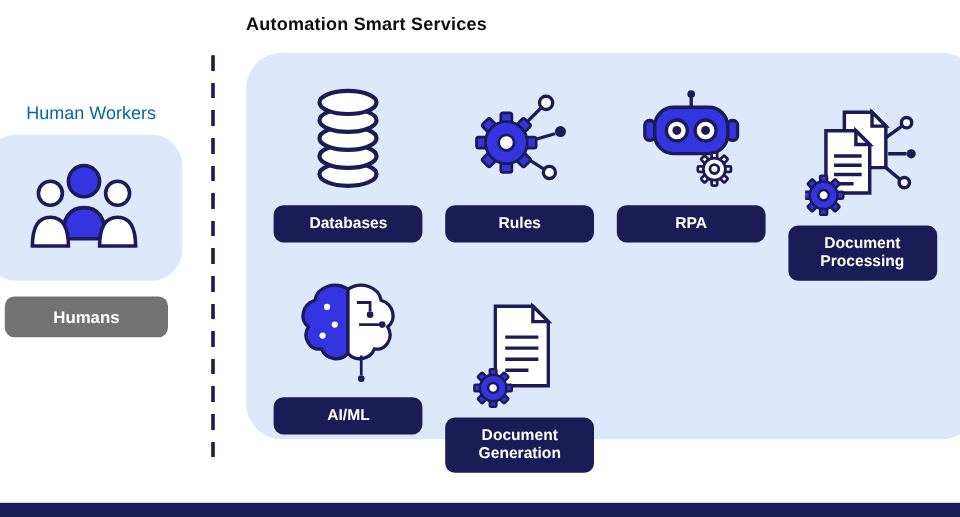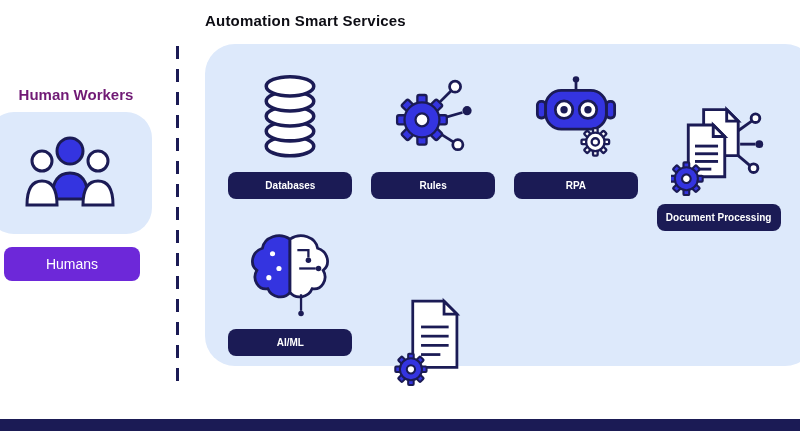--- a/index.html
+++ b/index.html
@@ -8,30 +8,30 @@
     background:#ffffff;font-family:"Liberation Sans", sans-serif;
     -webkit-font-smoothing:antialiased;
   }
   .title{
     position:absolute;left:205px;top:12px;width:595px;text-align:left;
     font-size:15px;font-weight:bold;color:#0d0d14;letter-spacing:.2px;
   }
   
   .left-heading{
     position:absolute;left:0;top:86px;width:152px;text-align:center;
-    font-size:15px;font-weight:bold;color:#701a75;
+    font-size:15px;font-weight:normal;color:#0369a1;
   }
   .left-panel{
     position:absolute;left:-12px;top:112px;width:164px;height:122px;
     background:#dde9fb;border-radius:26px;
     display:flex;align-items:center;justify-content:center;
   }
   .humans-pill{
     position:absolute;left:4px;top:247px;width:136px;height:34px;
-    background:#6d28d9;border-radius:8px;color:#fff;font-weight:normal;
+    background:#737373;border-radius:8px;color:#fff;font-weight:bold;
     font-size:14px;display:flex;align-items:center;justify-content:center;
   }
   
   .divider{
     position:absolute;left:176px;top:46px;width:3px;height:338px;
     background:repeating-linear-gradient(to bottom,#1b1b55 0 13px,transparent 13px 23px);
   }
   
   .right-panel{
     position:absolute;left:205px;top:44px;width:610px;height:322px;
@@ -42,21 +42,21 @@
     display:grid;grid-template-columns:repeat(4,1fr);grid-template-rows:1fr 1fr;
     padding:8px 10px 0 14px;box-sizing:border-box;
   }
   .cell{
     display:flex;flex-direction:column;align-items:center;justify-content:flex-end;
     gap:6px;padding-bottom:10px;
   }
   .cell.row2{transform:translateY(32px);}
   .icon-box{flex:1;display:flex;align-items:flex-end;justify-content:center;padding-bottom:2px;}
   .pill{
-    background:#1b1b55;color:#ffffff;font-weight:bold;font-size:10px;
+    background:#1b1b55;color:#ffffff;font-weight:bold;font-size:13px;
     text-align:center;border-radius:8px;padding:8px 6px;width:124px;
     box-sizing:border-box;line-height:1.15;
   }
   
   .bottom-bar{
     position:absolute;left:0;bottom:0;width:100%;height:12px;background:#1b1b55;
   }
   svg{display:block;}
 </style>
 </head>
@@ -252,18 +252,19 @@
             <rect x="-3" y="-17" width="6" height="7" rx="1" transform="rotate(180)"></rect>
             <rect x="-3" y="-17" width="6" height="7" rx="1" transform="rotate(225)"></rect>
             <rect x="-3" y="-17" width="6" height="7" rx="1" transform="rotate(270)"></rect>
             <rect x="-3" y="-17" width="6" height="7" rx="1" transform="rotate(315)"></rect>
             <circle cx="0" cy="0" r="12"></circle>
           </g>
           <circle cx="0" cy="0" r="4.5" fill="#ffffff" stroke="#1b1b55" stroke-width="2.2"></circle>
         </g>
       </svg>
     </div>
+    <div class="pill">Document Generation</div>
   </div>
 
 
 </div>
 
 <div class="bottom-bar"></div>
 
 </body></html>

